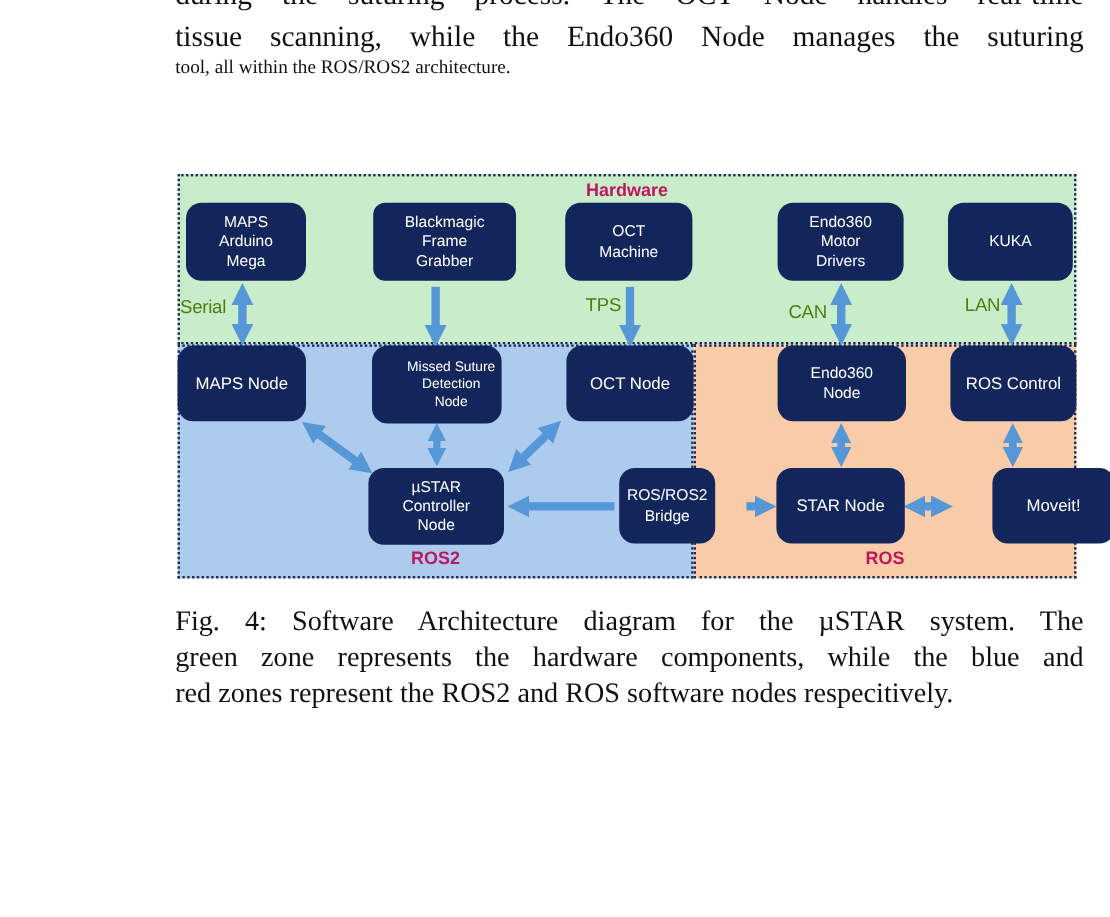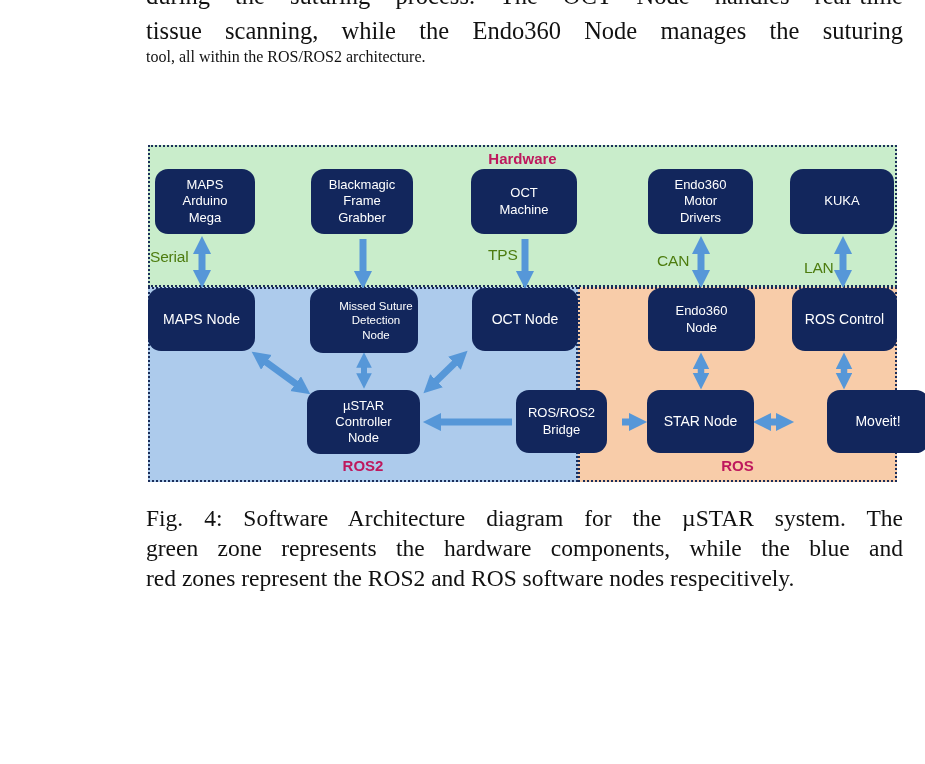--- a/index.html
+++ b/index.html
@@ -39,38 +39,38 @@
     text-align:center; font-size:13px; line-height:1.25;
     white-space:pre-line; z-index:3;
   }
   .link-label {
     position:absolute; font-family:"Liberation Sans", sans-serif;
     font-size:15.5px; color:#4d7c0f; letter-spacing:-0.2px; z-index:2;
   }
   #arrows { position:absolute; left:0; top:0; width:749px; height:337px; z-index:2; }
   
   #n-maps-arduino   { left:7px;   top:24px;  width:100px; height:65px; }
-  #n-blackmagic     { left:163px; top:24px;  width:102px; height:65px; }
+  #n-blackmagic     { left:163px; top:24px;  width:119px; height:65px;border-radius:10px; }
   #n-oct-machine    { left:323px; top:24px;  width:106px; height:65px; }
   #n-endo-drivers   { left:500px; top:24px;  width:105px; height:65px; }
   #n-kuka           { left:642px; top:24px;  width:104px; height:65px; }
   #n-maps-node      { left:0;     top:143px; width:107px; height:63px; font-size:14px; }
   #n-missed-suture  { left:162px; top:143px; width:108px; height:65px; font-size:11.5px;padding-left:24px; }
   #n-oct-node       { left:324px; top:143px; width:106px; height:63px; font-size:14px; }
   #n-endo-node      { left:500px; top:143px; width:107px; height:63px; }
   #n-ros-control    { left:644px; top:143px; width:105px; height:63px; font-size:14px; }
   #n-ustar          { left:159px; top:245px; width:113px; height:64px; }
-  #n-bridge         { left:368px; top:245px; width:91px; height:63px; }
+  #n-bridge         { left:368px; top:245px; width:80px; height:63px; }
   #n-star-node      { left:499px; top:245px; width:107px; height:63px; font-size:14px; }
   #n-moveit         { left:645px; top:245px; width:102px; height:63px; font-size:14px;margin-left:34px; }
   
   #l-serial { left:2px;   top:103px; }
   #l-tps    { left:340px; top:101px; }
   #l-can    { left:509px; top:107px; }
-  #l-lan    { left:656px; top:114px; }
+  #l-lan    { left:656px; top:101px; }
 </style>
 </head>
 <body>
 
 <div id="page">
 
   <div class="para" id="top-para">
     <div class="jline">during the suturing process. The OCT Node handles real-time</div>
     <div class="jline">tissue scanning, while the Endo360 Node manages the suturing</div>
     <div class="jlast">tool, all within the ROS/ROS2 architecture.</div>

